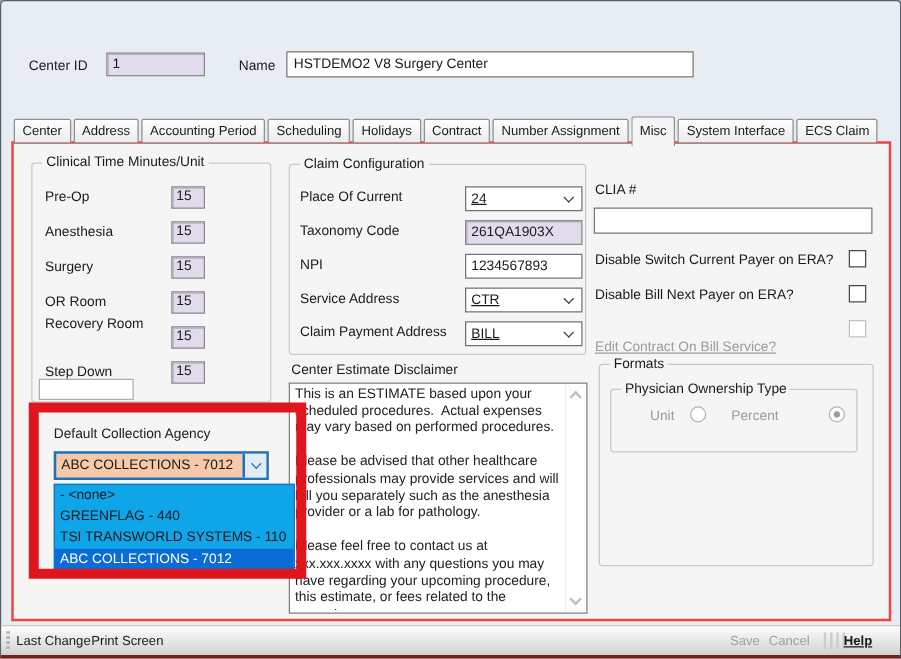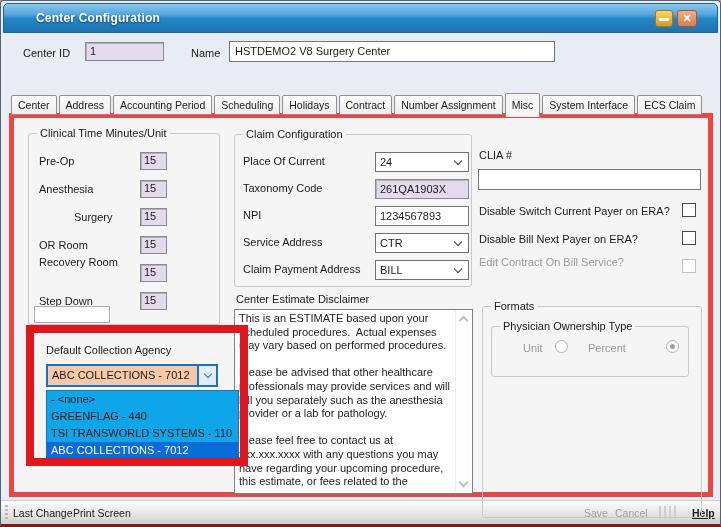--- a/index.html
+++ b/index.html
@@ -37,29 +37,29 @@
     font-size:10.5px; margin-right:2px; white-space:nowrap; cursor:default;
   }
   #tabs-main .tab { height:20px; line-height:19px; }
   #tabs-main .tab.selected {
     position:relative; z-index:6; background:#f5f5f5; height:24px; line-height:22px;
     margin-bottom:-2px; border-bottom:none;
   }
   
   .page {
     position:absolute; left:8px; top:112px; width:704px; height:384px;
-    background:#f5f5f5; border:5px solid #ef4444; z-index:2;
+    background:#f5f5f5; border:2px solid #ef4444; z-index:2;
   }
   .group { position:absolute; border:1px solid #c9c9c9; border-radius:3px; }
   .legend { position:absolute; top:-7px; left:8px; background:#f5f5f5; padding:0 3px; white-space:nowrap; }
   .row-label { position:absolute; white-space:nowrap; }
   .mini-field { position:absolute; left:111px; width:27px; height:18px; padding:1px 0 0 3px; }
   
   .combo { position:absolute; background:#fff; border:1px solid #707070; }
-  .combo .cv { display:block; padding:3px 0 0 4px; white-space:nowrap; overflow:hidden; }
+  .combo .cv { display:block; padding:3px 0 0 4px; white-space:nowrap; overflow:hidden;text-decoration:underline; }
   .chev { position:absolute; width:6px; height:6px; border-right:1.6px solid #3f3f3f; border-bottom:1.6px solid #3f3f3f;
     transform:rotate(45deg); right:7px; top:5px; }
   
   .agency-combo { position:absolute; left:32px; top:246px; width:172px; height:23px;
     background:#f7c9a8; border:2px solid #1b72c0; z-index:30; }
   .agency-combo .cv { display:block; padding:3px 0 0 4px; }
   .agency-arrow { position:absolute; right:0; top:0; bottom:0; width:19px; background:#e3ebf3; border-left:2px solid #1b72c0; }
   .agency-arrow .chev { border-color:#1b72c0; right:5px; top:5px; }
   .agency-list { position:absolute; left:32px; top:272px; width:193px; background:#0ea5e9;
     border:1px solid #1b72c0; z-index:40; }
@@ -92,27 +92,20 @@
   .grip { position:absolute; left:4px; top:4px; bottom:4px; width:3px;
     background:repeating-linear-gradient(180deg,#b9b9b9 0 2px,transparent 2px 4px); }
   .sep-bars { position:absolute; left:658px; top:5px; display:flex; gap:3px; }
   .sep-bars i { display:block; width:2px; height:13px; background:#cdcdcd; }
 </style>
 </head>
 <body>
 
 <div class="window">
 
-  <div class="titlebar">
-    <span class="title">Center Configuration</span>
-    <div class="tb-btn min">
-      <span class="min-bar"></span>
-    </div>
-    <div class="tb-btn close">✕</div>
-  </div>
 
   <div class="abs" style="left:22px;top:46px;">Center ID</div>
   <div class="abs sunken" style="left:84px;top:41px;width:79px;height:19px;padding:2px 0 0 4px;">1</div>
   <div class="abs" style="left:190px;top:46px;">Name</div>
   <div class="abs white-field" style="left:228px;top:40px;width:326px;height:21px;padding:3px 0 12px 5px;">HSTDEMO2 V8 Surgery Center</div>
 
   <div class="tabrow" id="tabs-main" style="top:92px;">
     <div class="tab">Center</div>
     <div class="tab">Address</div>
     <div class="tab">Accounting Period</div>
@@ -126,21 +119,21 @@
   </div>
 
   <div class="page">
 
     <div class="group" style="left:14px;top:15px;width:192px;height:192px;">
       <span class="legend">Clinical Time Minutes/Unit</span>
       <div class="row-label" style="left:10px;top:21px;">Pre-Op</div>
       <div class="mini-field sunken" style="top:18px;">15</div>
       <div class="row-label" style="left:10px;top:49px;">Anesthesia</div>
       <div class="mini-field sunken" style="top:46px;">15</div>
-      <div class="row-label" style="left:10px;top:77px;margin-left:35px;">Surgery</div>
+      <div class="row-label" style="left:10px;top:77px;">Surgery</div>
       <div class="mini-field sunken" style="top:74px;">15</div>
       <div class="row-label" style="left:10px;top:105px;">OR Room</div>
       <div class="mini-field sunken" style="top:102px;">15</div>
       <div class="row-label" style="left:10px;top:122px;">Recovery Room</div>
       <div class="mini-field sunken" style="top:130px;">15</div>
       <div class="row-label" style="left:10px;top:161px;">Step Down</div>
       <div class="mini-field sunken" style="top:158px;">15</div>
     </div>
     <div class="abs" style="left:20px;top:188px;width:76px;height:17px;background:#fff;border:1px solid #adadad;"></div>
 
@@ -181,37 +174,37 @@
         <i class="chev"></i>
       </div>
     </div>
 
     <div class="abs" style="left:465px;top:31px;">CLIA #</div>
     <div class="abs white-field" style="left:464px;top:51px;width:223px;height:21px;padding:3px 0 0 4px;"></div>
     <div class="abs" style="left:465px;top:87px;">Disable Switch Current Payer on ERA?</div>
     <div class="checkbox" style="left:668px;top:85px;"></div>
     <div class="abs" style="left:465px;top:115px;">Disable Bill Next Payer on ERA?</div>
     <div class="checkbox" style="left:668px;top:113px;"></div>
-    <div class="abs gray-text" style="left:465px;top:138px;">Edit Contract On Bill Service?</div>
+    <div class="abs gray-text" style="left:465px;top:157px;text-decoration:underline;">Edit Contract On Bill Service?</div>
     <div class="checkbox disabled" style="left:668px;top:141px;"></div>
 
     <div class="abs" style="left:222px;top:175px;">Center Estimate Disclaimer</div>
     <div class="disclaimer-box">
       <div class="disclaimer-text">This is an ESTIMATE based upon your scheduled procedures.  Actual expenses may vary based on performed procedures.
 
 Please be advised that other healthcare professionals may provide services and will bill you separately such as the anesthesia provider or a lab for pathology.
 
 Please feel free to contact us at xxx.xxx.xxxx with any questions you may have regarding your upcoming procedure, this estimate, or fees related to the procedure.</div>
       <div class="vscroll">
         <i class="vchev up"></i>
         <i class="vchev down"></i>
       </div>
     </div>
 
-    <div class="group" style="left:468px;top:188px;width:220px;height:212px;">
+    <div class="group" style="left:468px;top:176px;width:220px;height:162px;">
       <span class="legend">Formats</span>
       <div class="group" style="left:8px;top:19px;width:198px;height:51px;">
         <span class="legend">Physician Ownership Type</span>
         <div class="row-label gray-text" style="left:31px;top:15px;">Unit</div>
         <div class="radio" style="left:63px;top:13px;"></div>
         <div class="row-label gray-text" style="left:96px;top:15px;">Percent</div>
         <div class="radio checked" style="left:174px;top:13px;"></div>
       </div>
     </div>
   </div>
@@ -221,16 +214,16 @@
     <div class="tb-item" style="left:12px;">Last Change</div>
     <div class="tb-item" style="left:72px;">Print Screen</div>
     <div class="tb-item disabled" style="left:583px;">Save</div>
     <div class="tb-item disabled" style="left:614px;">Cancel</div>
     <div class="sep-bars">
         <i></i>
         <i></i>
         <i></i>
         <i></i>
       </div>
-    <div class="tb-item help" style="left:691px;text-decoration:underline;">Help</div>
+    <div class="tb-item help" style="left:674px;text-decoration:underline;">Help</div>
   </div>
 
 </div>
 
 </body></html>

